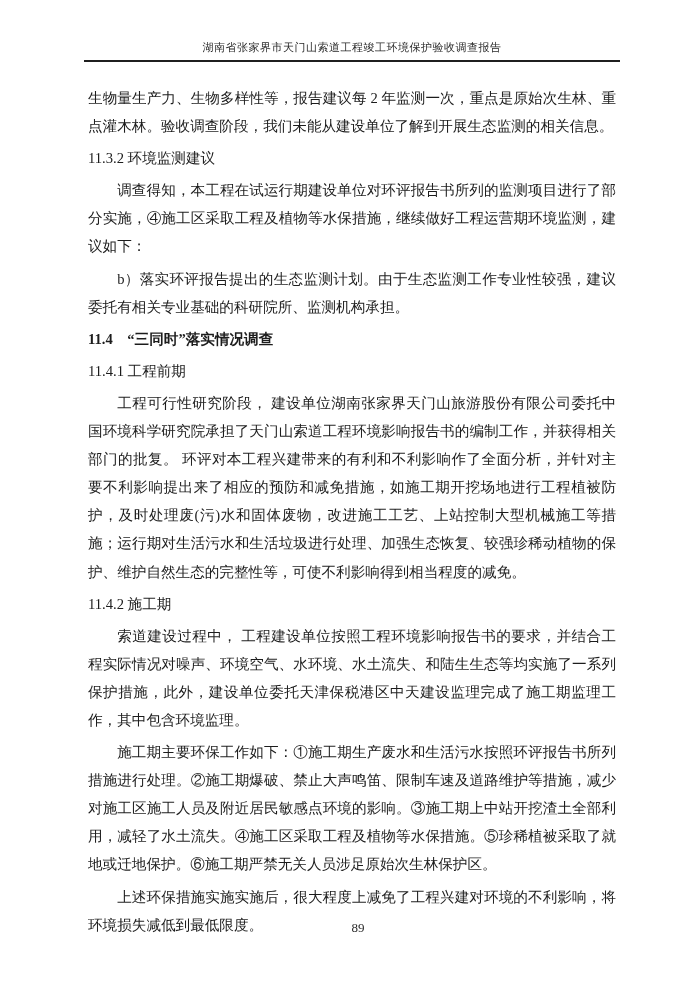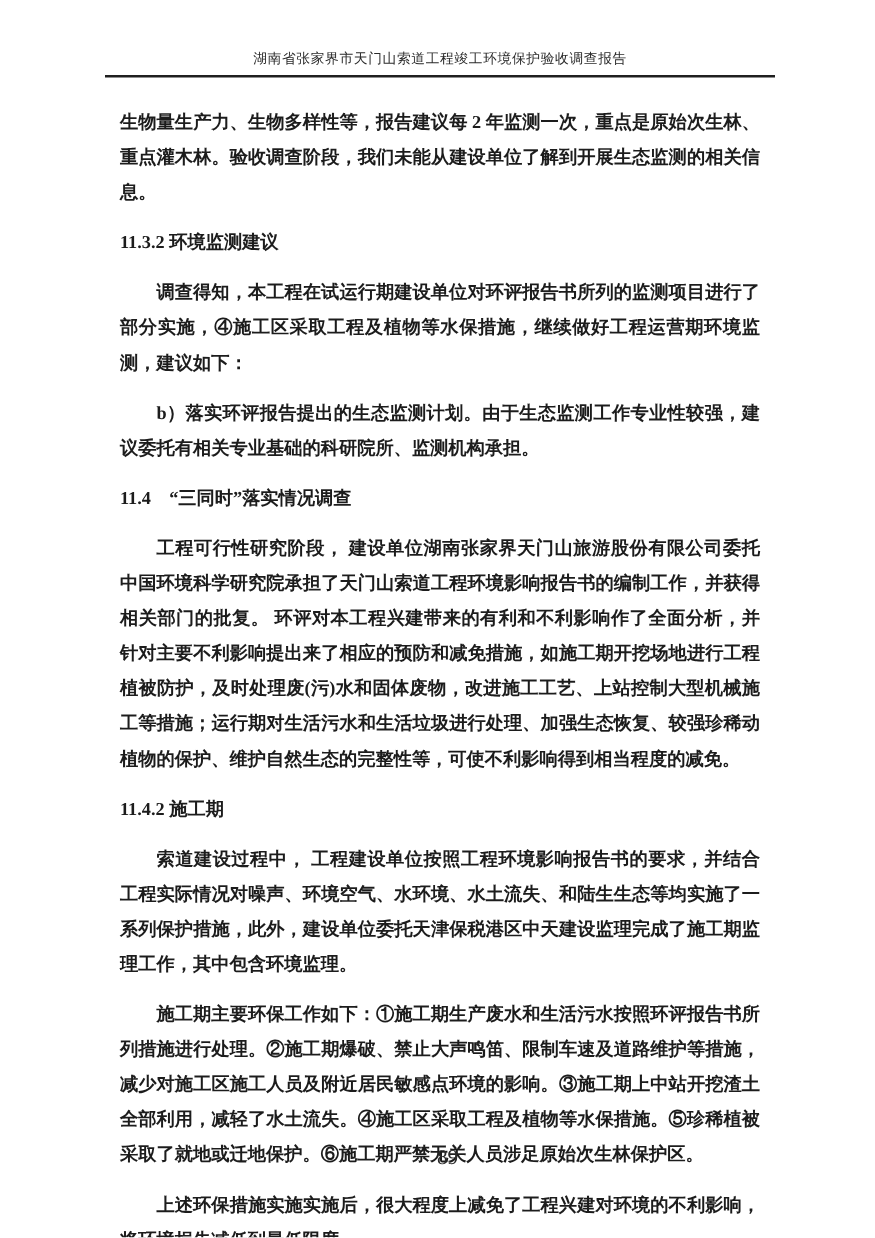--- a/index.html
+++ b/index.html
@@ -29,37 +29,36 @@
     border-bottom: 2px solid #1f1f1f;
   }
   .doc-body {
     margin-top: 22px;
     font-size: 14.6px;
     line-height: 28.1px;
     text-align: justify;
     text-justify: inter-ideograph;
   }
   .doc-body p, .doc-body h2, .doc-body h3 {
-    margin: 12px;
+    margin: 4px;
     padding: 0;
     font-size: 14.6px;
     line-height: 28.1px;
-    font-weight: bold;
   }
   .para { text-indent: 2em; }
   .para-cont { text-indent: 0; }
   .h2 { font-weight: bold; text-align: left; }
   .h3 { font-weight: normal; text-align: left; }
   .page-footer {
     position: absolute;
     left: 16px;
     right: 0;
     bottom: 54px;
     text-align: center;
-    font-size: 17px;
+    font-size: 13px;
     color: #2a2a2a;
   }
 </style>
 </head>
 <body>
 
 <div class="page">
 
   <div class="page-header">湖南省张家界市天门山索道工程竣工环境保护验收调查报告</div>
 
@@ -68,20 +67,21 @@
 
     <h3 class="h3">11.3.2 环境监测建议</h3>
 
     <p class="para">调查得知，本工程在试运行期建设单位对环评报告书所列的监测项目进行了部分实施，④施工区采取工程及植物等水保措施，继续做好工程运营期环境监测，建议如下：</p>
 
 
     <p class="para">b）落实环评报告提出的生态监测计划。由于生态监测工作专业性较强，建议委托有相关专业基础的科研院所、监测机构承担。</p>
 
     <h2 class="h2">11.4　“三同时”落实情况调查</h2>
 
+    <h3 class="h3">11.4.1 工程前期</h3>
 
     <p class="para">工程可行性研究阶段， 建设单位湖南张家界天门山旅游股份有限公司委托中国环境科学研究院承担了天门山索道工程环境影响报告书的编制工作，并获得相关部门的批复。 环评对本工程兴建带来的有利和不利影响作了全面分析，并针对主要不利影响提出来了相应的预防和减免措施，如施工期开挖场地进行工程植被防护，及时处理废(污)水和固体废物，改进施工工艺、上站控制大型机械施工等措施；运行期对生活污水和生活垃圾进行处理、加强生态恢复、较强珍稀动植物的保护、维护自然生态的完整性等，可使不利影响得到相当程度的减免。</p>
 
     <h3 class="h3">11.4.2 施工期</h3>
 
     <p class="para">索道建设过程中， 工程建设单位按照工程环境影响报告书的要求，并结合工程实际情况对噪声、环境空气、水环境、水土流失、和陆生生态等均实施了一系列保护措施，此外，建设单位委托天津保税港区中天建设监理完成了施工期监理工作，其中包含环境监理。</p>
 
     <p class="para">施工期主要环保工作如下：①施工期生产废水和生活污水按照环评报告书所列措施进行处理。②施工期爆破、禁止大声鸣笛、限制车速及道路维护等措施，减少对施工区施工人员及附近居民敏感点环境的影响。③施工期上中站开挖渣土全部利用，减轻了水土流失。④施工区采取工程及植物等水保措施。⑤珍稀植被采取了就地或迁地保护。⑥施工期严禁无关人员涉足原始次生林保护区。</p>
 
     <p class="para">上述环保措施实施实施后，很大程度上减免了工程兴建对环境的不利影响，将环境损失减低到最低限度。</p>

